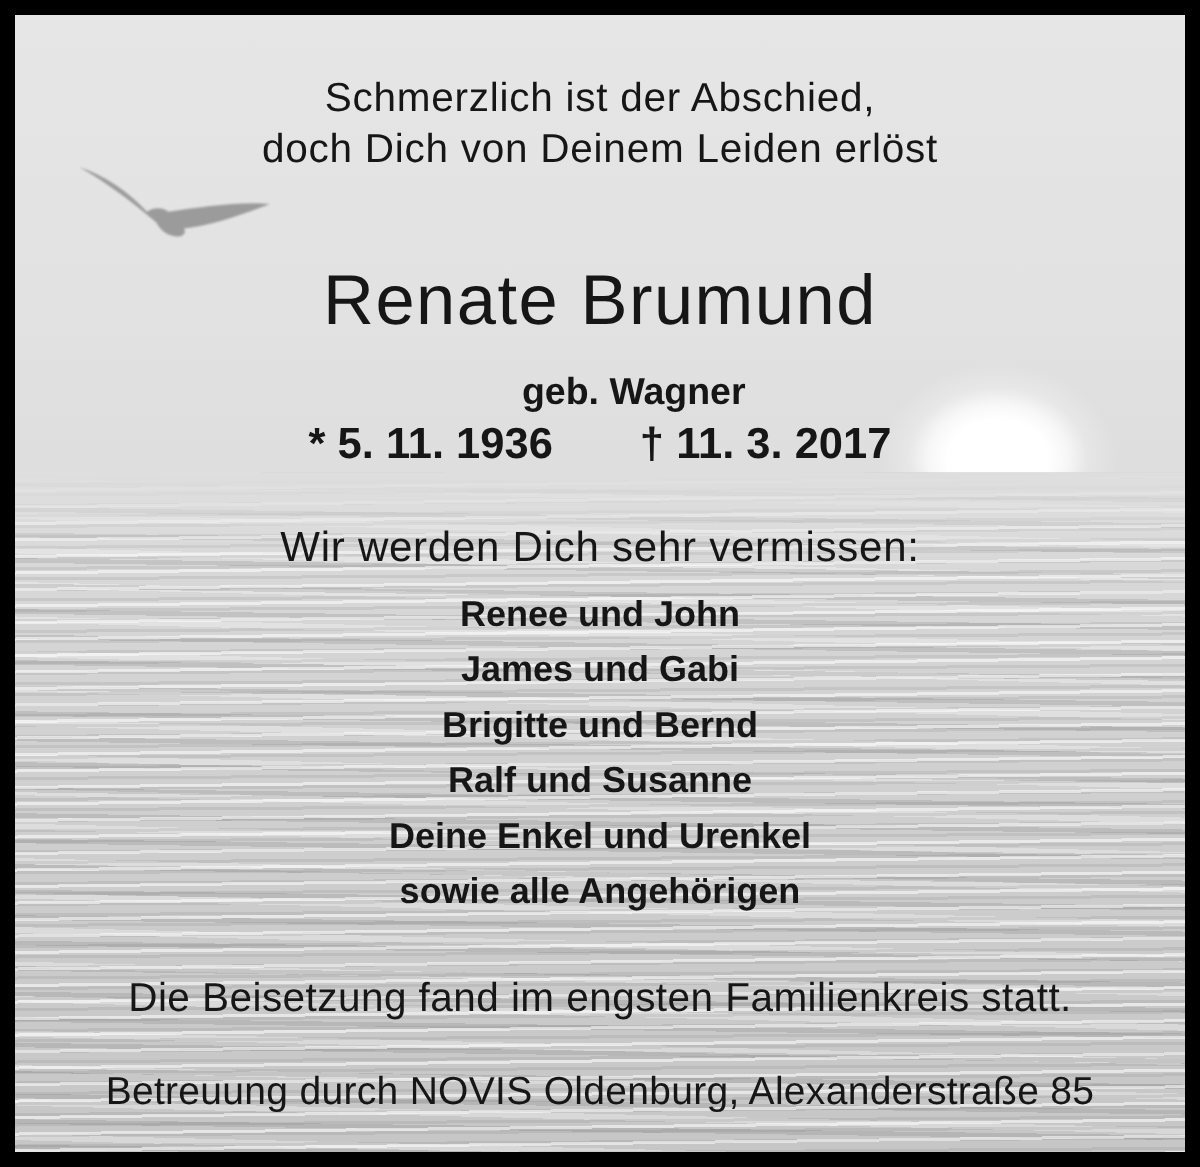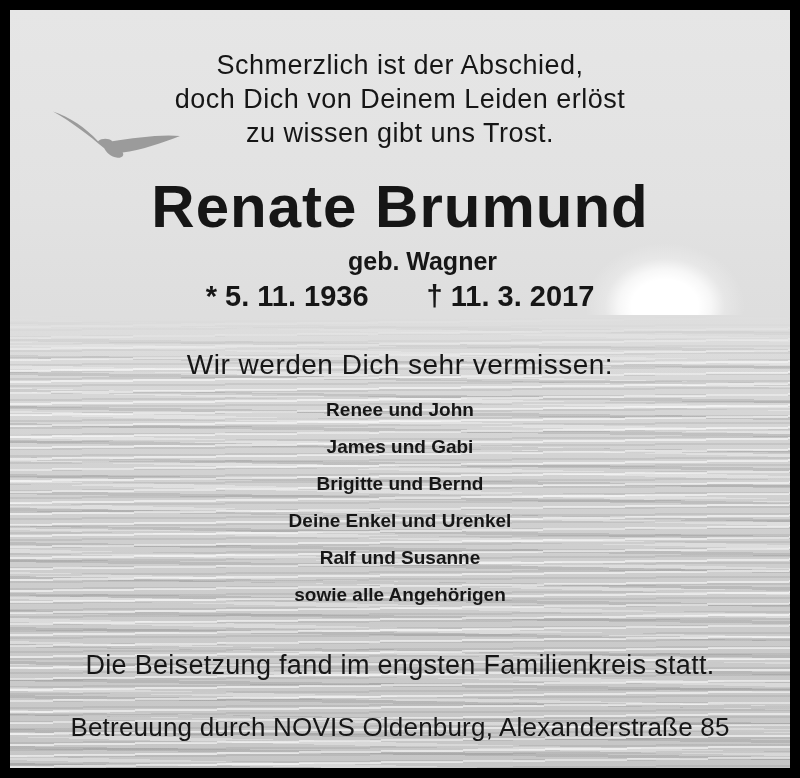--- a/index.html
+++ b/index.html
@@ -58,26 +58,26 @@
     opacity: .8;
   }
   
   .txt {
     position: absolute;
     left: 0; right: 0;
     text-align: center;
     color: var(--text, #161616);
   }
   .verse { top: 38px; font-size: 27px; line-height: 34px; font-weight: 400; letter-spacing: .5px; }
-  .name { top: 162px; font-size: 60px; font-weight: 700; letter-spacing: 1px; }
+  .name { top: 162px; font-size: 47px; font-weight: 400; letter-spacing: 1px; }
   .maiden { top: 237px; font-size: 25px; font-weight: 700; margin-left: 45px; }
   .dates { top: 270px; font-size: 29px; font-weight: 700; }
   .dates .date-gap { display: inline-block; width: 58px; }
   .miss { top: 339px; font-size: 28px; font-weight: 400; letter-spacing: .5px; text-align: center; }
-  .mourners { top: 381px; font-size: 19px; line-height: 37px; font-weight: 700; }
+  .mourners { top: 381px; font-size: 24px; line-height: 37px; font-weight: 700; }
   .funeral { top: 640px; font-size: 27px; font-weight: 400; letter-spacing: .3px; }
   .care { top: 702px; font-size: 26px; font-weight: 400; letter-spacing: .2px; }
 </style>
 </head>
 <body>
 
 <div class="frame">
   <div class="photo">
 
     <div class="sun"></div>
@@ -90,39 +90,38 @@
         </filter>
       </defs>
       <path filter="url(#soft)" fill="#8a8a8a" d="M0,0 C16,5 32,16 44,29 C48,26 54,26 58,29 C78,26 106,22 124,24
            C106,31 86,38 68,40 C70,43 67,46 62,45 C56,44 52,40 50,36
            C36,24 18,10 0,0 Z"></path>
     </svg>
 
     <div class="txt verse">
         <div class="verse-line">Schmerzlich ist der Abschied,</div>
         <div class="verse-line">doch Dich von Deinem Leiden erlöst</div>
-        <div class="verse-line">zu wissen gibt uns Trost.</div>
       </div>
 
     <h1 class="txt name">Renate Brumund</h1>
 
     <div class="txt maiden">geb. Wagner</div>
 
     <div class="txt dates">
       <span>* 5. 11. 1936</span><span class="date-gap"></span><span>† 11. 3. 2017</span>
     </div>
 
     <div class="txt miss">Wir werden Dich sehr vermissen:</div>
 
     <div class="txt mourners">
         <div class="mourner-line">Renee und John</div>
         <div class="mourner-line">James und Gabi</div>
         <div class="mourner-line">Brigitte und Bernd</div>
+        <div class="mourner-line">Ralf und Susanne</div>
         <div class="mourner-line">Deine Enkel und Urenkel</div>
-        <div class="mourner-line">Ralf und Susanne</div>
         <div class="mourner-line">sowie alle Angehörigen</div>
       </div>
 
     <div class="txt funeral">Die Beisetzung fand im engsten Familienkreis statt.</div>
 
     <div class="txt care">Betreuung durch NOVIS Oldenburg, Alexanderstraße 85</div>
 
   </div>
 </div>
 

